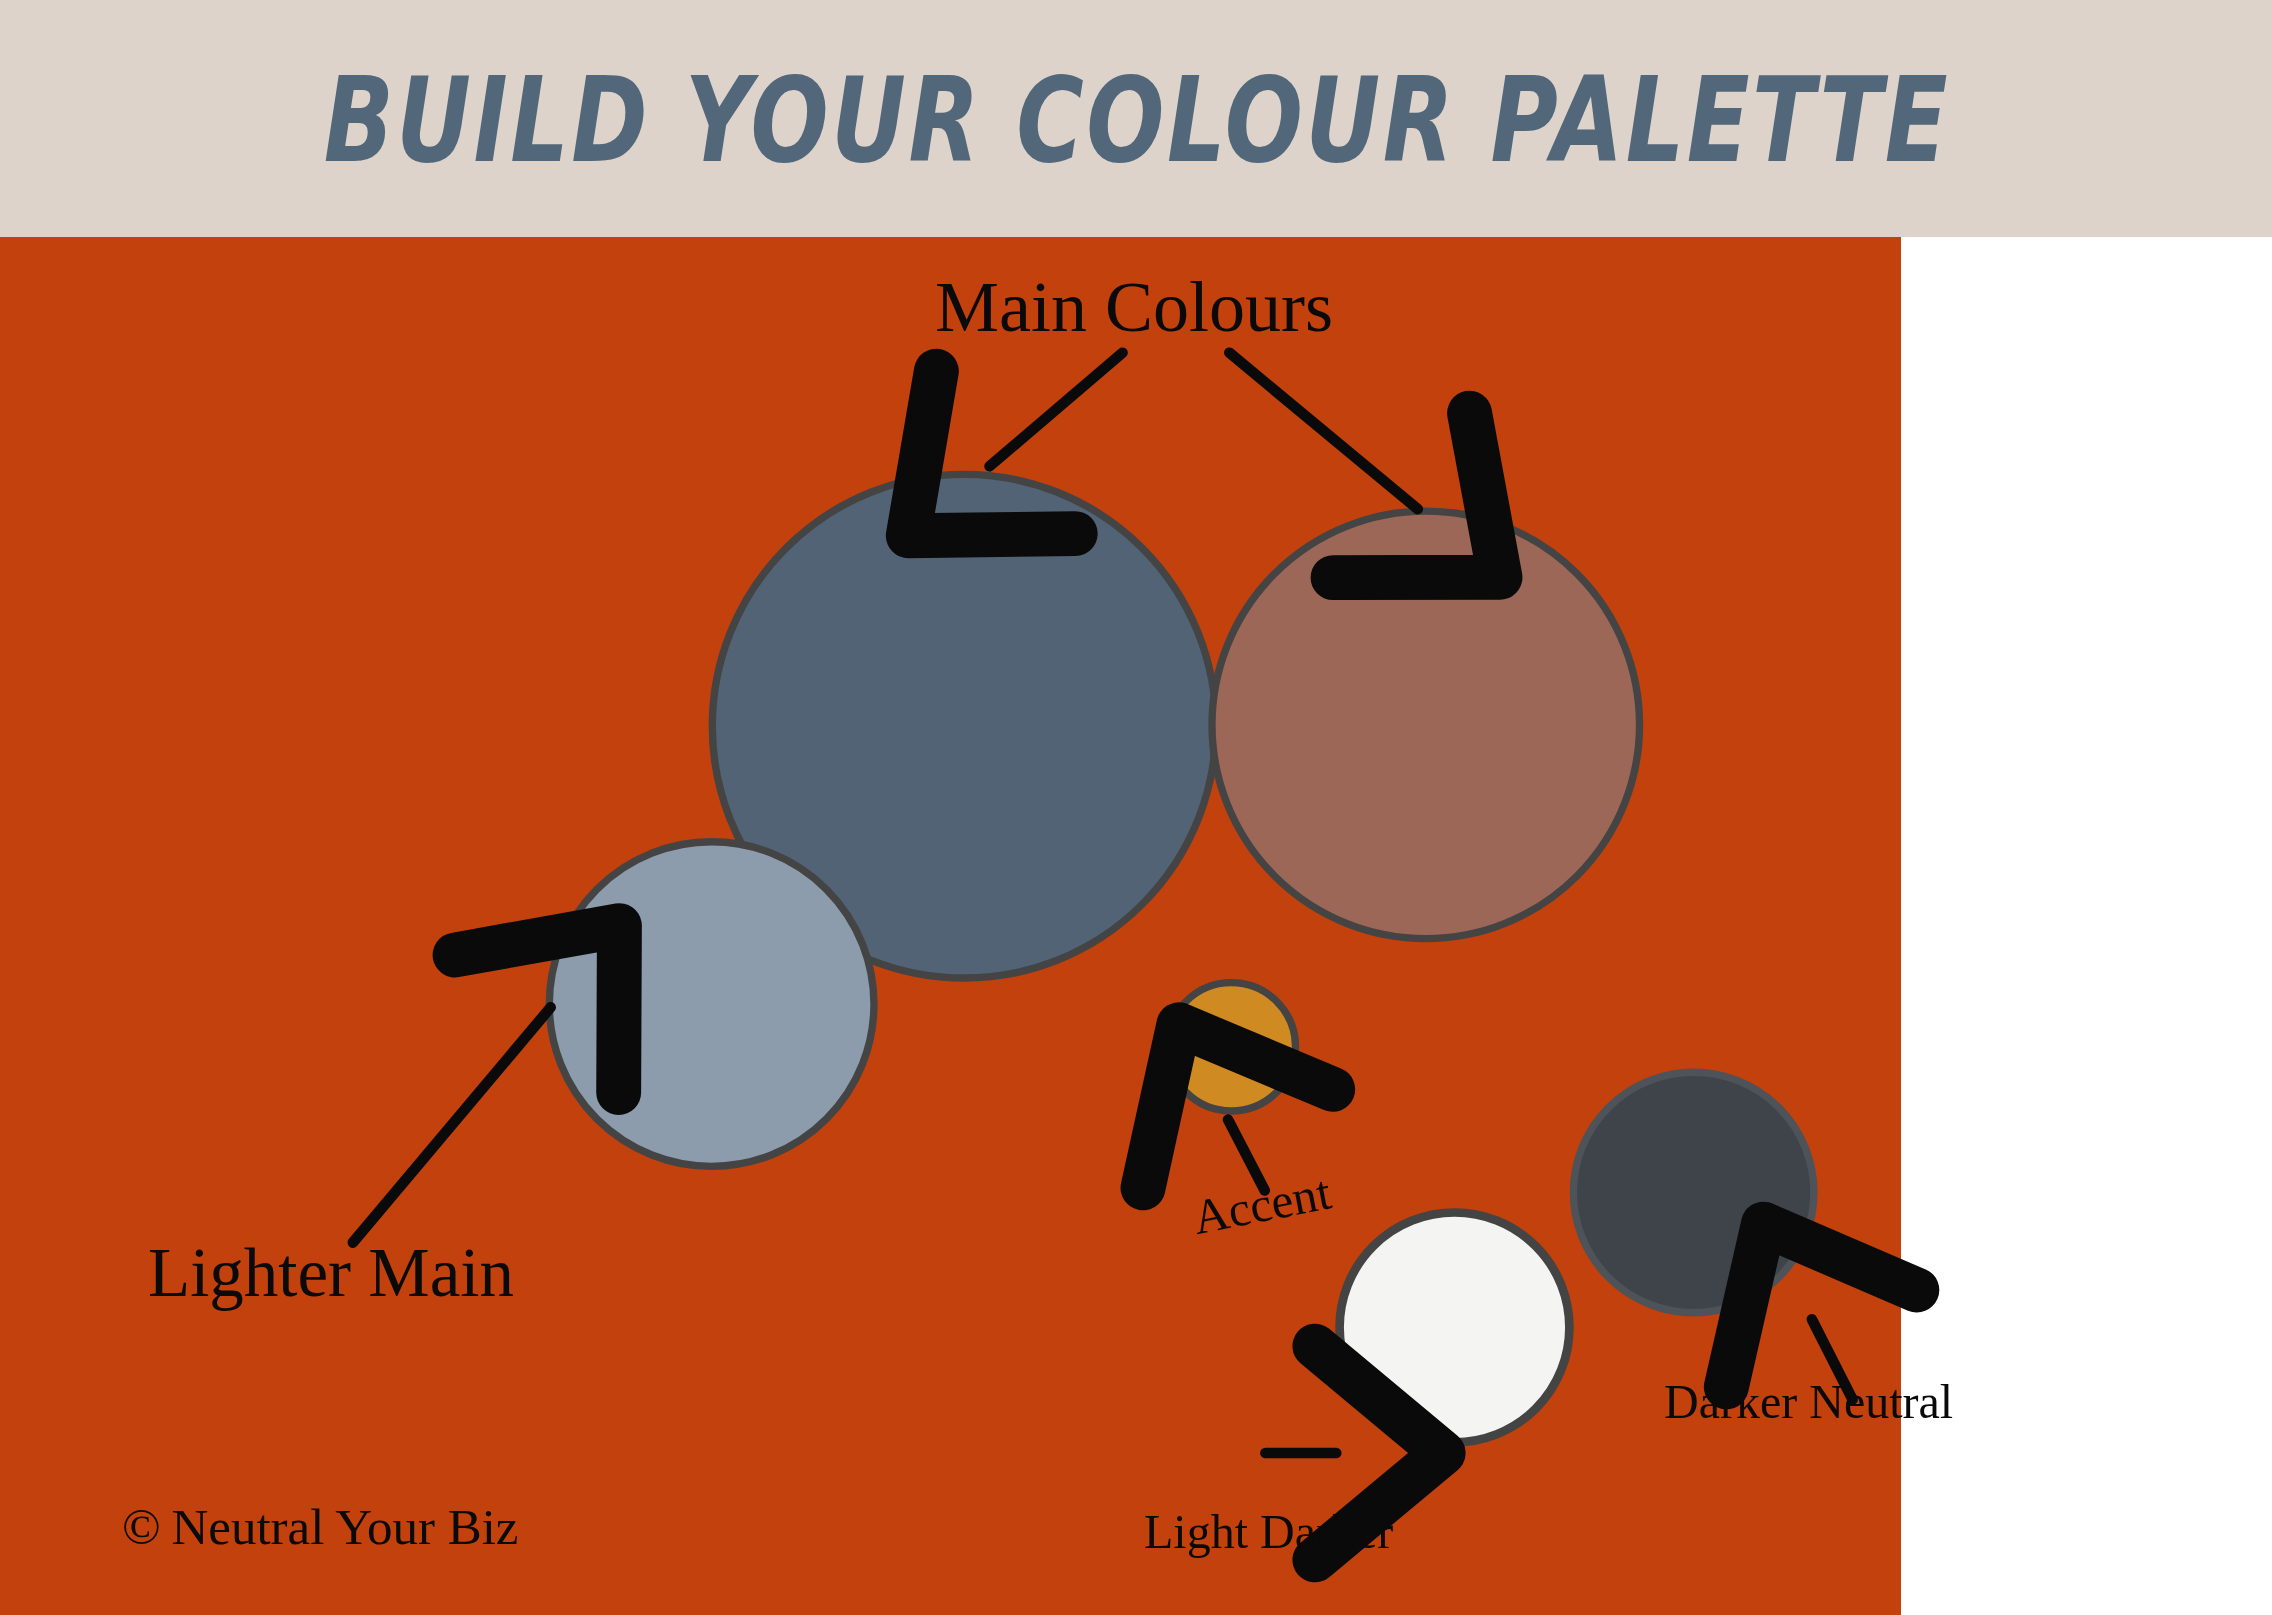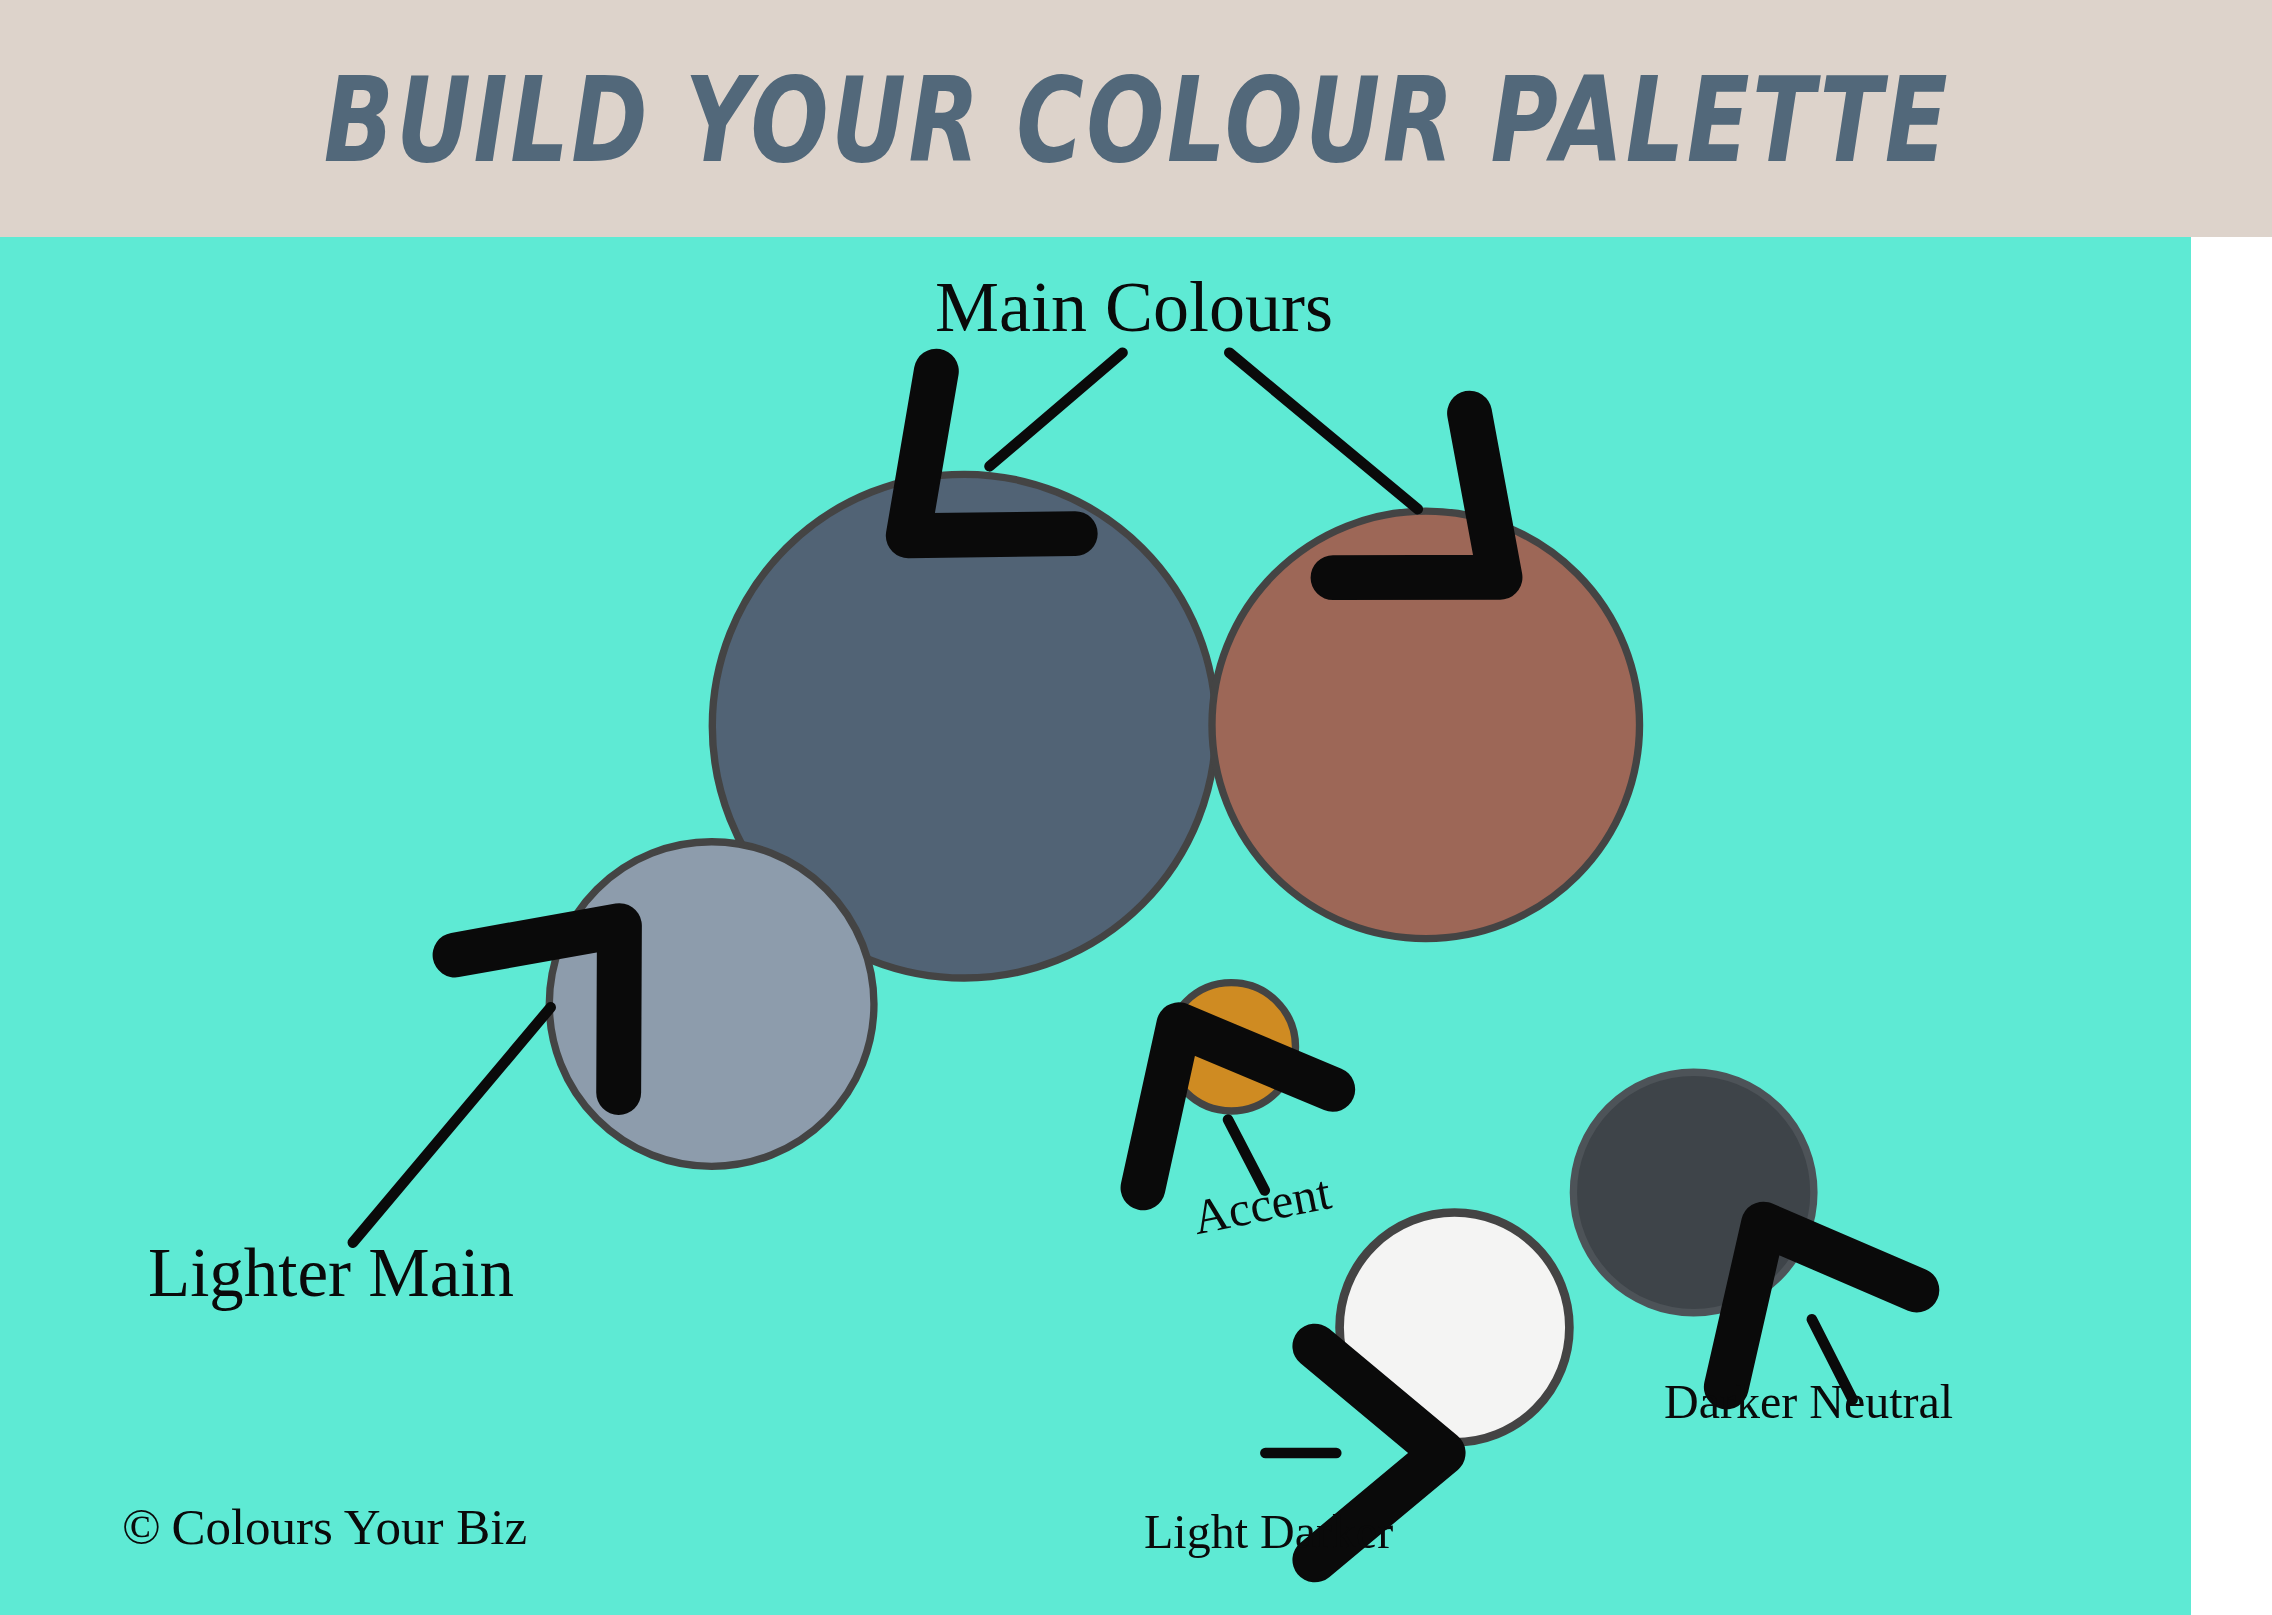--- a/index.html
+++ b/index.html
@@ -10,23 +10,23 @@
   body {
     width: 2273px;
     height: 1616px;
     font-family: "Liberation Serif", "DejaVu Serif", serif;
     overflow: hidden;
     position: relative;
   }
 
   #canvas {
     position: relative;
-    width: 2191px;
+    width: 1901px;
     height: 1616px;
-    background: #5eead4;
+    background: #c2410c;
   }
 
   
   .header-band {
     position: absolute;
     left: 0;
     top: 0;
     width: 2273px;
     height: 237px;
     background: #ddd3cb;
@@ -146,17 +146,17 @@
   <div class="label label-main-colours">Main Colours</div>
 
   <div class="label label-accent">Accent</div>
 
   <div class="label label-light-neutral">Light Darker</div>
 
   <div class="label label-darker-neutral">Darker Neutral</div>
 
   <div class="label label-copyright">
     <span class="copyright-mark">©</span>
-    <span>Colours Your Biz</span>
+    <span>Neutral Your Biz</span>
   </div>
 
 </div>
 
 
 </body></html>

